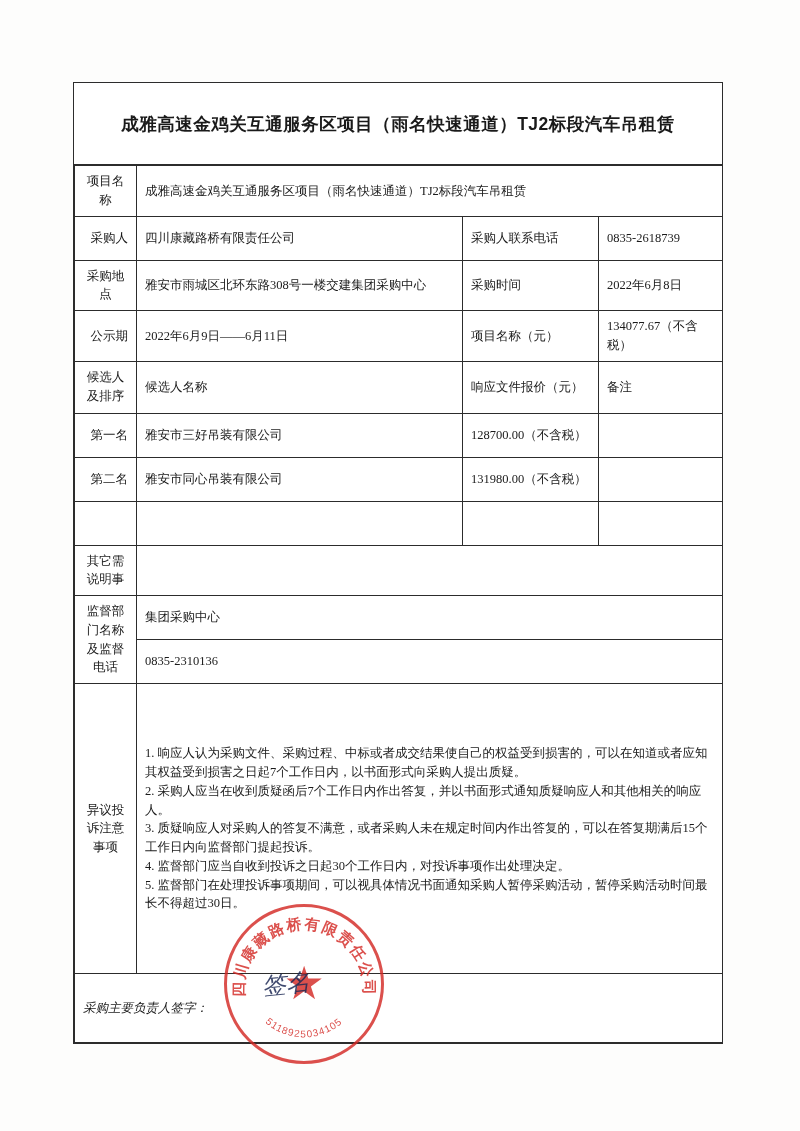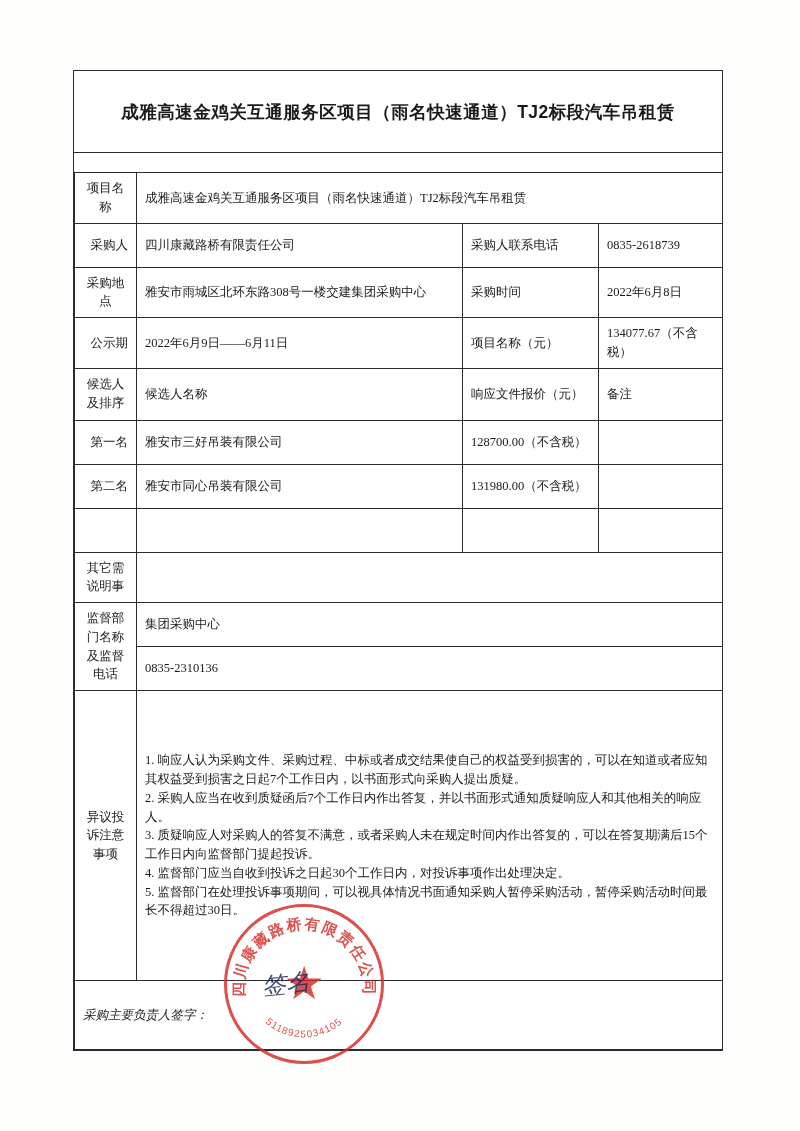--- a/index.html
+++ b/index.html
@@ -18,41 +18,40 @@
   .page {
     position: absolute;
     left: 0; top: 0;
     width: 800px;
     height: 1131px;
     background: #fdfdfc;
   }
   .doc-frame {
     position: absolute;
     left: 73px;
-    top: 70px;
+    top: 82px;
     width: 650px;
     border: 1px solid #2c2c2c;
     box-sizing: border-box;
     background: #ffffff;
   }
   .title-cell {
     padding: 28px 40px 26px 40px;
     text-align: center;
     font-weight: bold;
     font-size: 17.5px;
     line-height: 1.55;
     letter-spacing: 0.5px;
     border-bottom: 1px solid #2c2c2c;
     font-family: "Liberation Sans", "DejaVu Sans", sans-serif;
   }
   table.main {
     border-collapse: collapse;
     width: 100%;
     table-layout: fixed;
-    margin-top: 19px;
   }
   table.main td {
     border: 1px solid #2c2c2c;
     font-size: 12.5px;
     padding: 6px 8px;
     vertical-align: middle;
     line-height: 1.5;
   }
   td.lbl {
     width: 62px;

